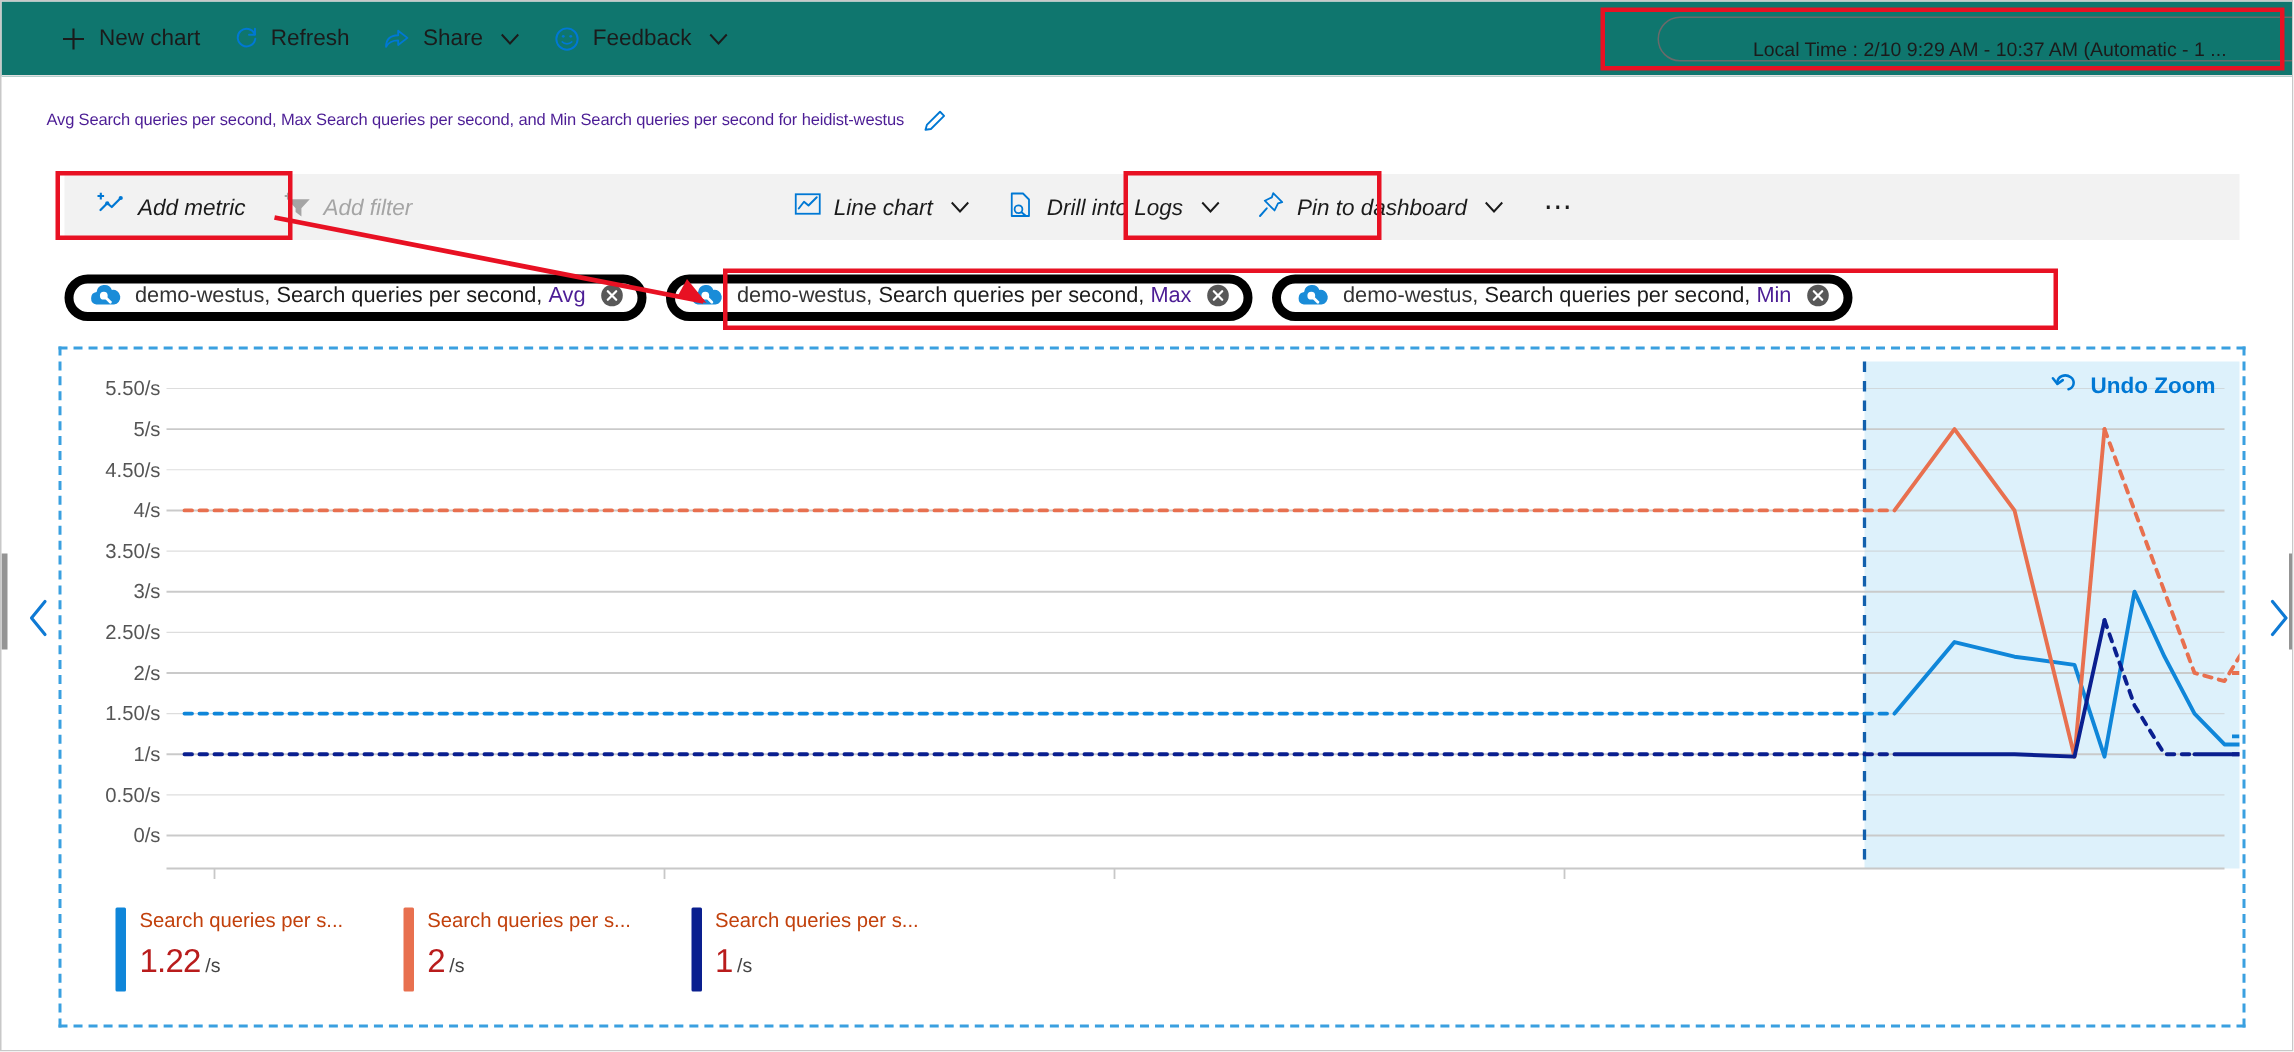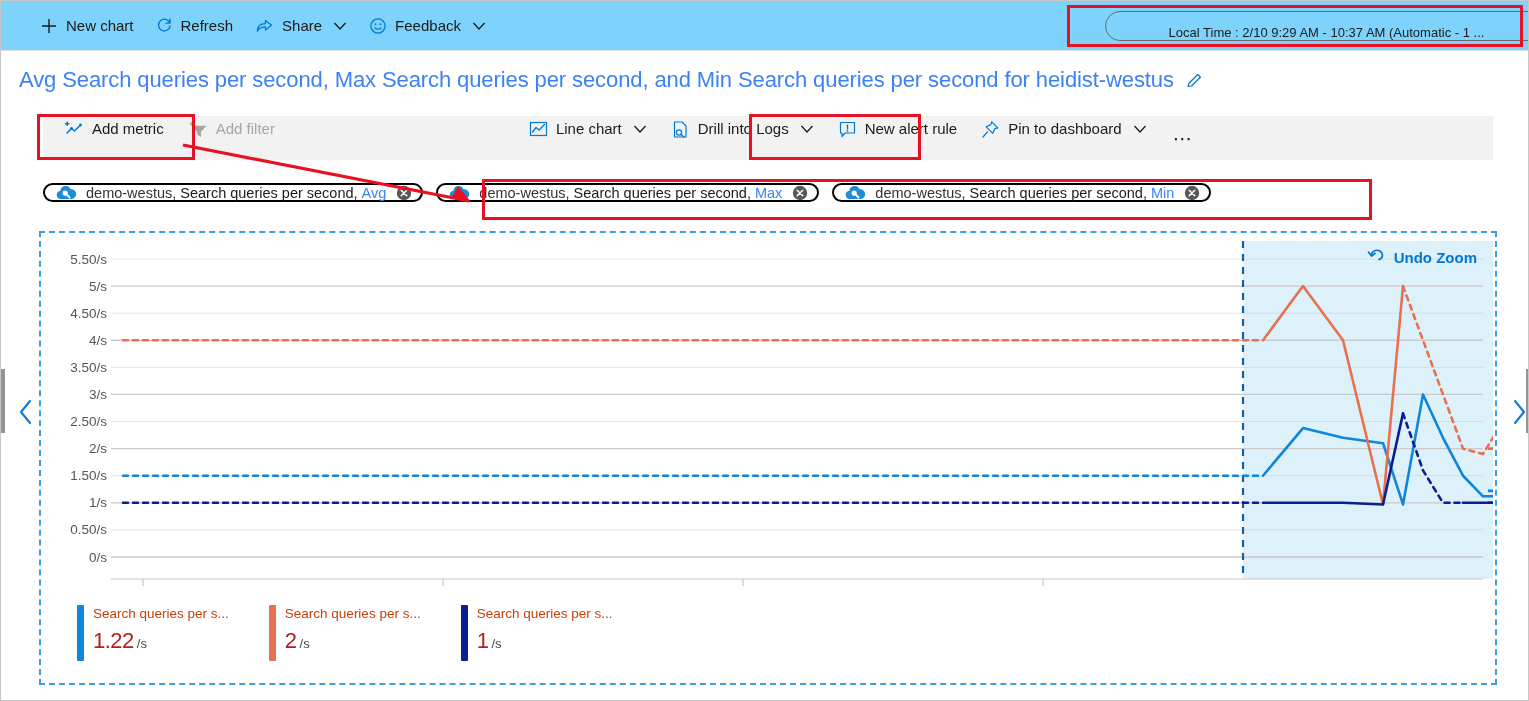--- a/index.html
+++ b/index.html
@@ -14,83 +14,83 @@
     width: 1529px; height: 701px;
     overflow: hidden;
     background: #fff;
     border: 1px solid #c8c8c8;
   }
 
   
   .cmdbar {
     position: absolute; left: 0; top: 0;
     width: 1529px; height: 50px;
-    background: #7dd3fc;
+    background: #0f766e;
     border-bottom: 1px solid #e1e1e1;
     display: flex; align-items: center;
   }
   .cmdbtn {
     display: flex; align-items: center; gap: 8px;
     height: 36px; padding: 0 11px;
     font-size: 15px; color: #1b1b1b;
     cursor: pointer; white-space: nowrap;
   }
   .cmdbtn:first-child { margin-left: 28px; }
   .cmdbtn .glyph { display: flex; align-items: center; justify-content: center; }
   .chev { margin-left: 3px; }
 
   
   .chart-title-row {
     position: absolute; left: 0; top: 58px;
     width: 1529px; height: 42px;
     display: flex; align-items: center;
   }
   .chart-title {
-    margin-left: 18px;
-    font-size: 22px; color: #3b82f6; letter-spacing: -0.1px;
+    margin-left: 30px;
+    font-size: 11px; color: #4c1d95; letter-spacing: -0.1px;
     white-space: nowrap;
   }
   .edit-pencil { margin-left: 11px; display: flex; align-items: center; cursor: pointer; }
 
   
   .charttoolbar {
     position: absolute; left: 42px; top: 115px;
     width: 1450px; height: 44px;
     background: #f2f2f2;
     display: flex; align-items: center;
   }
   .ctbtn {
-    display: flex; gap: 8px;
+    display: flex; align-items: center; gap: 8px;
     height: 36px; padding: 0 12px;
     font-size: 15px; color: #1b1b1b;
-    cursor: pointer; white-space: nowrap;
+    cursor: pointer; white-space: nowrap; font-style: italic;
   }
   .ctbtn.disabled { color: #a5a5a5; cursor: default; }
   .ct-spacer { flex: 0 0 230px; }
   .ellipsis-btn {
     font-size: 19px; color: #1b1b1b; letter-spacing: 2px;
     padding: 0 14px; cursor: pointer; line-height: 1;
   }
 
   
   .chips {
     position: absolute; left: 42px; top: 182px;
     display: flex; align-items: center; gap: 13px;
   }
   .chip {
     display: flex; align-items: flex-start;
-    height: 19px; padding: 0 9px 0 10px;
-    border: 2px solid #000000; border-radius: 16px;
+    height: 31px; padding: 0 9px 0 10px;
+    border: 6px solid #000000; border-radius: 16px;
     background: #fff; font-size: 14.5px; color: #333;
     white-space: nowrap; cursor: pointer;
   }
   .chip .cloudicon { margin-right: 9px; display: flex; align-items: center; }
   .chip .res { color: #333; }
   .chip .met { font-weight: normal; color: #1b1b1b; margin: 0 1px 0 4px; }
-  .chip .agg { color: #3b82f6; margin-left: 3px; }
+  .chip .agg { color: #4c1d95; margin-left: 3px; }
   .chip .closex { margin-left: 10px; display: flex; align-items: center; cursor: pointer; }
 
   
   .chartpanel {
     position: absolute; left: 40px; top: 232px;
     width: 1452px; height: 450px;
     background: #fff;
   }
   .undozoom {
     position: absolute; right: 16px; top: 13px;
@@ -254,30 +254,20 @@
         </svg>
       </span>
       <span>Drill into Logs</span>
       <span class="chev glyph">
         <svg width="14" height="10" viewBox="0 0 14 10">
             <path d="M1.5 2 L7 8 L12.5 2" stroke="#1b1b1b" stroke-width="1.3" fill="none"></path>
           </svg>
       </span>
     </div>
 
-    <div class="ctbtn">
-      <span class="glyph">
-        <svg width="19" height="19" viewBox="0 0 19 19">
-          <path d="M2.5 2.5 L16.5 2.5 L16.5 13 L7 13 L4 16.5 L4 13 L2.5 13 Z" stroke="#0078d4" stroke-width="1.2" fill="none" stroke-linejoin="round"></path>
-          <path d="M9.5 5.2 L9.5 9" stroke="#0078d4" stroke-width="1.4" stroke-linecap="round"></path>
-          <circle cx="9.5" cy="10.9" r="0.85" fill="#0078d4"></circle>
-        </svg>
-      </span>
-      <span>New alert rule</span>
-    </div>
 
     <div class="ctbtn">
       <span class="glyph">
         <svg width="19" height="19" viewBox="0 0 19 19">
           <path d="M10.8 1.8 L16.8 7.8 L14 8.6 L11.7 13.3 L5.2 6.8 L9.9 4.6 Z" stroke="#0078d4" stroke-width="1.2" fill="none" stroke-linejoin="round"></path>
           <path d="M6.5 11.9 L2 17" stroke="#0078d4" stroke-width="1.3" stroke-linecap="round"></path>
         </svg>
       </span>
       <span>Pin to dashboard</span>
       <span class="chev glyph">

